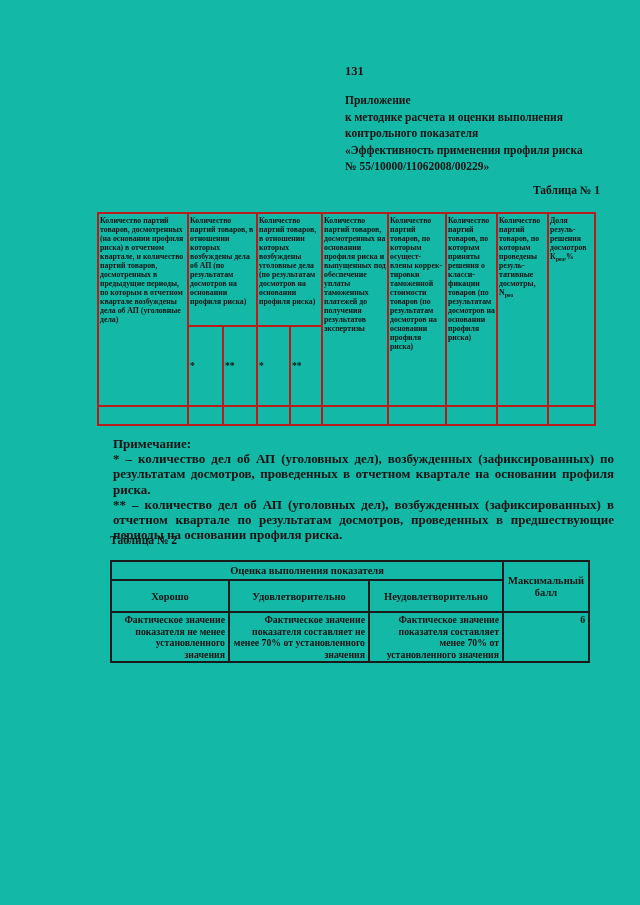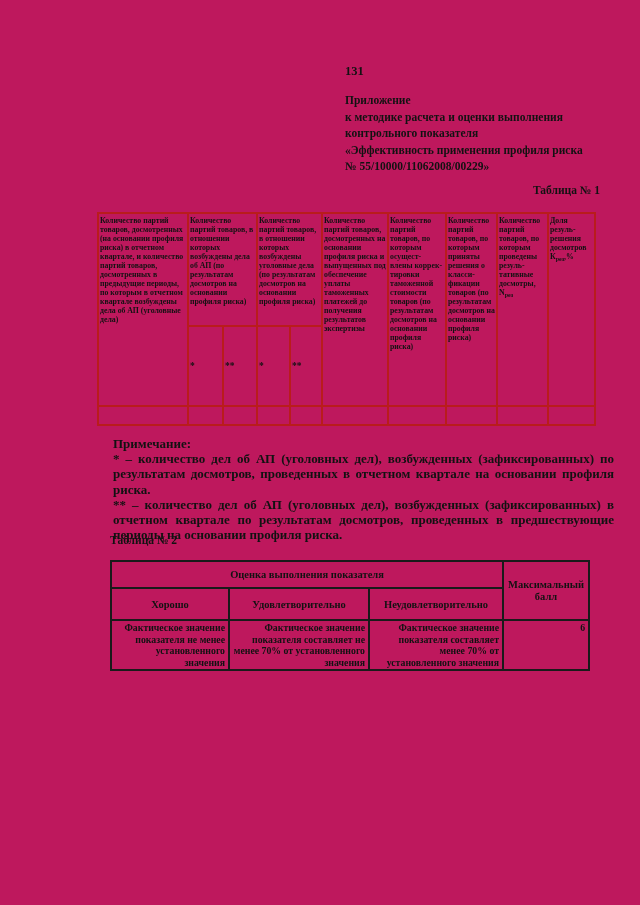--- a/index.html
+++ b/index.html
@@ -1,17 +1,17 @@
 <!DOCTYPE html>
 <html><head>
 <meta charset="utf-8">
 <style>
   html,body { margin:0; padding:0; background:#ffffff; }
   .page {
-    position:relative; width:640px; height:905px; background:#be185d;
+    position:relative; width:640px; height:905px; background:#14b8a6;
     font-family:"Liberation Serif", serif; color:#121212; font-weight:bold;
     overflow:hidden;
   }
   
   .doc-head { position:absolute; left:345px; top:64px; }
   .page-num { font-size:12.5px; margin-bottom:13px; }
   .appendix div { font-size:11.5px; line-height:16.5px; white-space:nowrap; }
 
   .t1-caption { position:absolute; left:98px; top:184px; width:502px; text-align:right; font-size:11.5px; }
   .t2-caption { position:absolute; left:110px; top:534px; width:478px; text-align:left; font-size:11.5px; }
@@ -34,21 +34,21 @@
   .nowrap { white-space:nowrap; }
 
   
   .notes { position:absolute; left:97px; top:436px; width:501px; font-size:13px; line-height:15.2px;margin-left:16px; }
   .notes p { margin:0; text-align:justify; }
   .notes .nt { text-align:left; }
 
   
   .t2 { position:absolute; left:110px; top:560px; width:478px; }
   .t2 td { border:2px solid #1a1a1a; text-align:center; vertical-align:middle; }
-  .t2 tr.g  { height:27px;font-family:Liberation Serif, serif; }
+  .t2 tr.g  { height:19px;font-family:Liberation Serif, serif; }
   .t2 tr.g td { font-size:10.5px; }
   .t2 tr.r  { height:32px; }
   .t2 tr.r td { font-size:10.5px; }
   .t2 tr.c  { height:46px; }
   .t2 tr.c td { font-size:9.8px; line-height:11.5px; vertical-align:top; padding:1px 3px;text-align:right; }
   .t2 td.maxhdr { vertical-align:middle; font-size:10.3px; line-height:12px; }
 </style>
 </head>
 <body>
 

